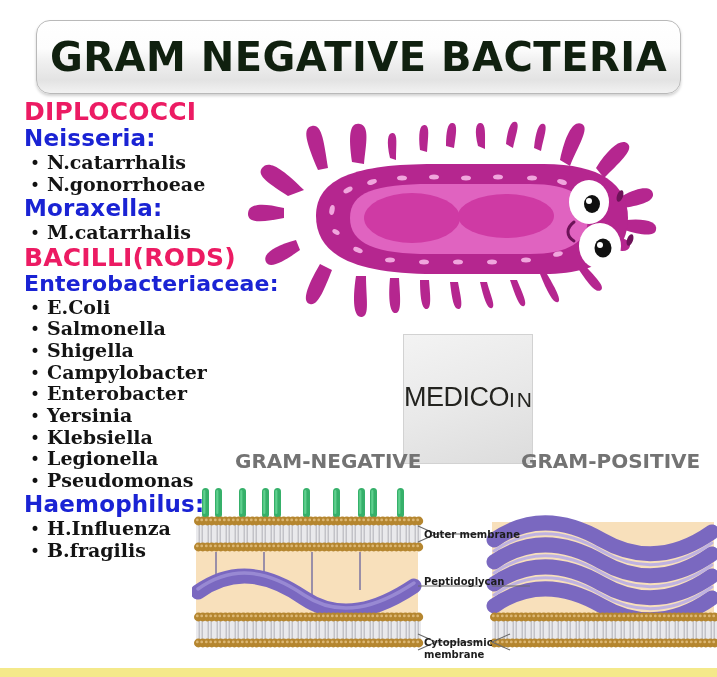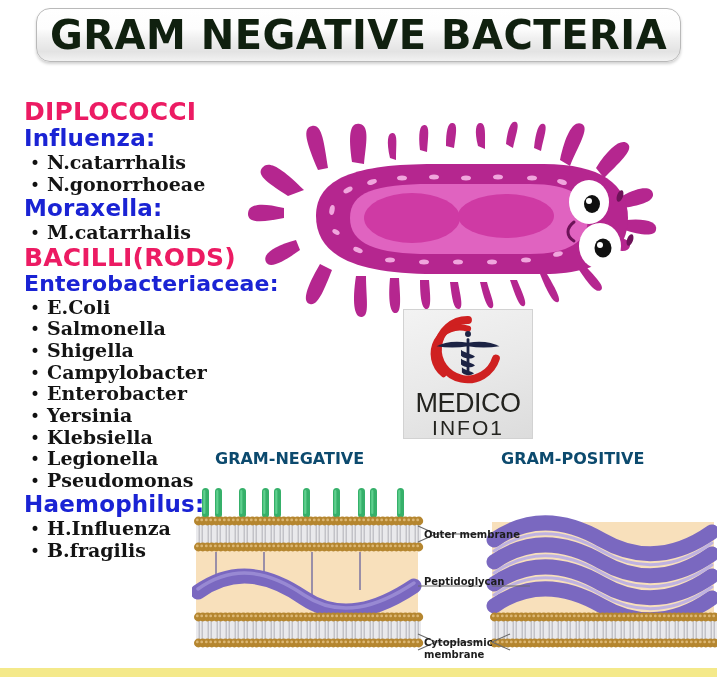--- a/index.html
+++ b/index.html
@@ -3,21 +3,21 @@
 <meta charset="utf-8">
 <style>
   html,body{margin:0;padding:0;}
   body{
     width:717px;height:677px;background:#ffffff;overflow:hidden;position:relative;
     font-family:"Liberation Sans", sans-serif;
   }
   #root{position:absolute;inset:0;background:#fff;}
 
   
-  .title-wrap{position:absolute;left:36px;top:8px;width:645px;height:54px;}
+  .title-wrap{position:absolute;left:36px;top:20px;width:645px;height:74px;}
   .title-bar{
     width:100%;height:100%;box-sizing:border-box;
     border:1px solid #b9b9b9;border-radius:14px;
     background:linear-gradient(180deg,#ffffff 0%,#fdfdfd 38%,#f0f0f0 56%,#e3e3e3 82%,#f2f2f2 100%);
     box-shadow:0 2px 3px rgba(0,0,0,.18);
     display:flex;align-items:center;justify-content:center;
   }
   .title-text{
     font-family:"DejaVu Sans", sans-serif;
     font-weight:bold;font-size:40px;letter-spacing:.5px;
@@ -45,40 +45,40 @@
   .sp-name{
     font-family:"DejaVu Serif", serif;font-weight:bold;
     font-size:19px;color:#141414;white-space:nowrap;
   }
 
   
   .bacterium{position:absolute;left:244px;top:104px;width:420px;height:228px;}
 
   
   .logo{
-    position:absolute;left:403px;top:309px;width:128px;height:128px;
+    position:absolute;left:403px;top:334px;width:128px;height:128px;
     background:linear-gradient(160deg,#f3f3f3 0%,#e9e9e9 50%,#dcdcdc 100%);
     border:1px solid #d2d2d2;
-    display:flex;flex-direction:column;align-items:center;justify-content:space-between;
+    display:flex;flex-direction:row;align-items:center;justify-content:space-between;
     overflow:hidden;
   }
   .logo-mark{width:90px;height:84px;margin-top:3px;}
   .logo-t1{
     font-family:"Liberation Sans", sans-serif;font-weight:normal;
     font-size:27px;color:#23231f;letter-spacing:-.5px;line-height:.95;margin-top:-2px;
   }
   .logo-t2{
     font-family:"Liberation Sans", sans-serif;font-weight:normal;
     font-size:21px;color:#23231f;letter-spacing:2px;line-height:1;
   }
 
   
   .gram-lbl{
     position:absolute;font-family:"DejaVu Sans", sans-serif;font-weight:bold;
-    font-size:16px;color:#0c4a6e;white-space:nowrap;
+    font-size:20px;color:#737373;white-space:nowrap;margin-left:20px;
   }
   .gram-neg{left:215px;top:449px;}
   .gram-pos{left:501px;top:449px;}
 
   
   .diagram{position:absolute;left:192px;top:482px;width:525px;height:181px;}
   .ann{
     position:absolute;font-family:"DejaVu Sans", sans-serif;font-weight:bold;
     font-size:10px;color:#1d1d1d;line-height:1.15;text-align:left;white-space:nowrap;
   }
@@ -97,21 +97,21 @@
   <div class="title-wrap">
     <div class="title-bar">
       <div class="title-text">GRAM NEGATIVE BACTERIA</div>
     </div>
   </div>
 
   <div class="list-col">
 
     <div class="hdr-pink">DIPLOCOCCI</div>
 
-    <div class="hdr-blue">Influenza:</div>
+    <div class="hdr-blue">Neisseria:</div>
     <div class="sp-row">
       <span class="sp-bullet">•</span>
       <span class="sp-name">N.catarrhalis</span>
     </div>
     <div class="sp-row">
       <span class="sp-bullet">•</span>
       <span class="sp-name">N.gonorrhoeae</span>
     </div>
 
     <div class="hdr-blue">Moraxella:</div>

